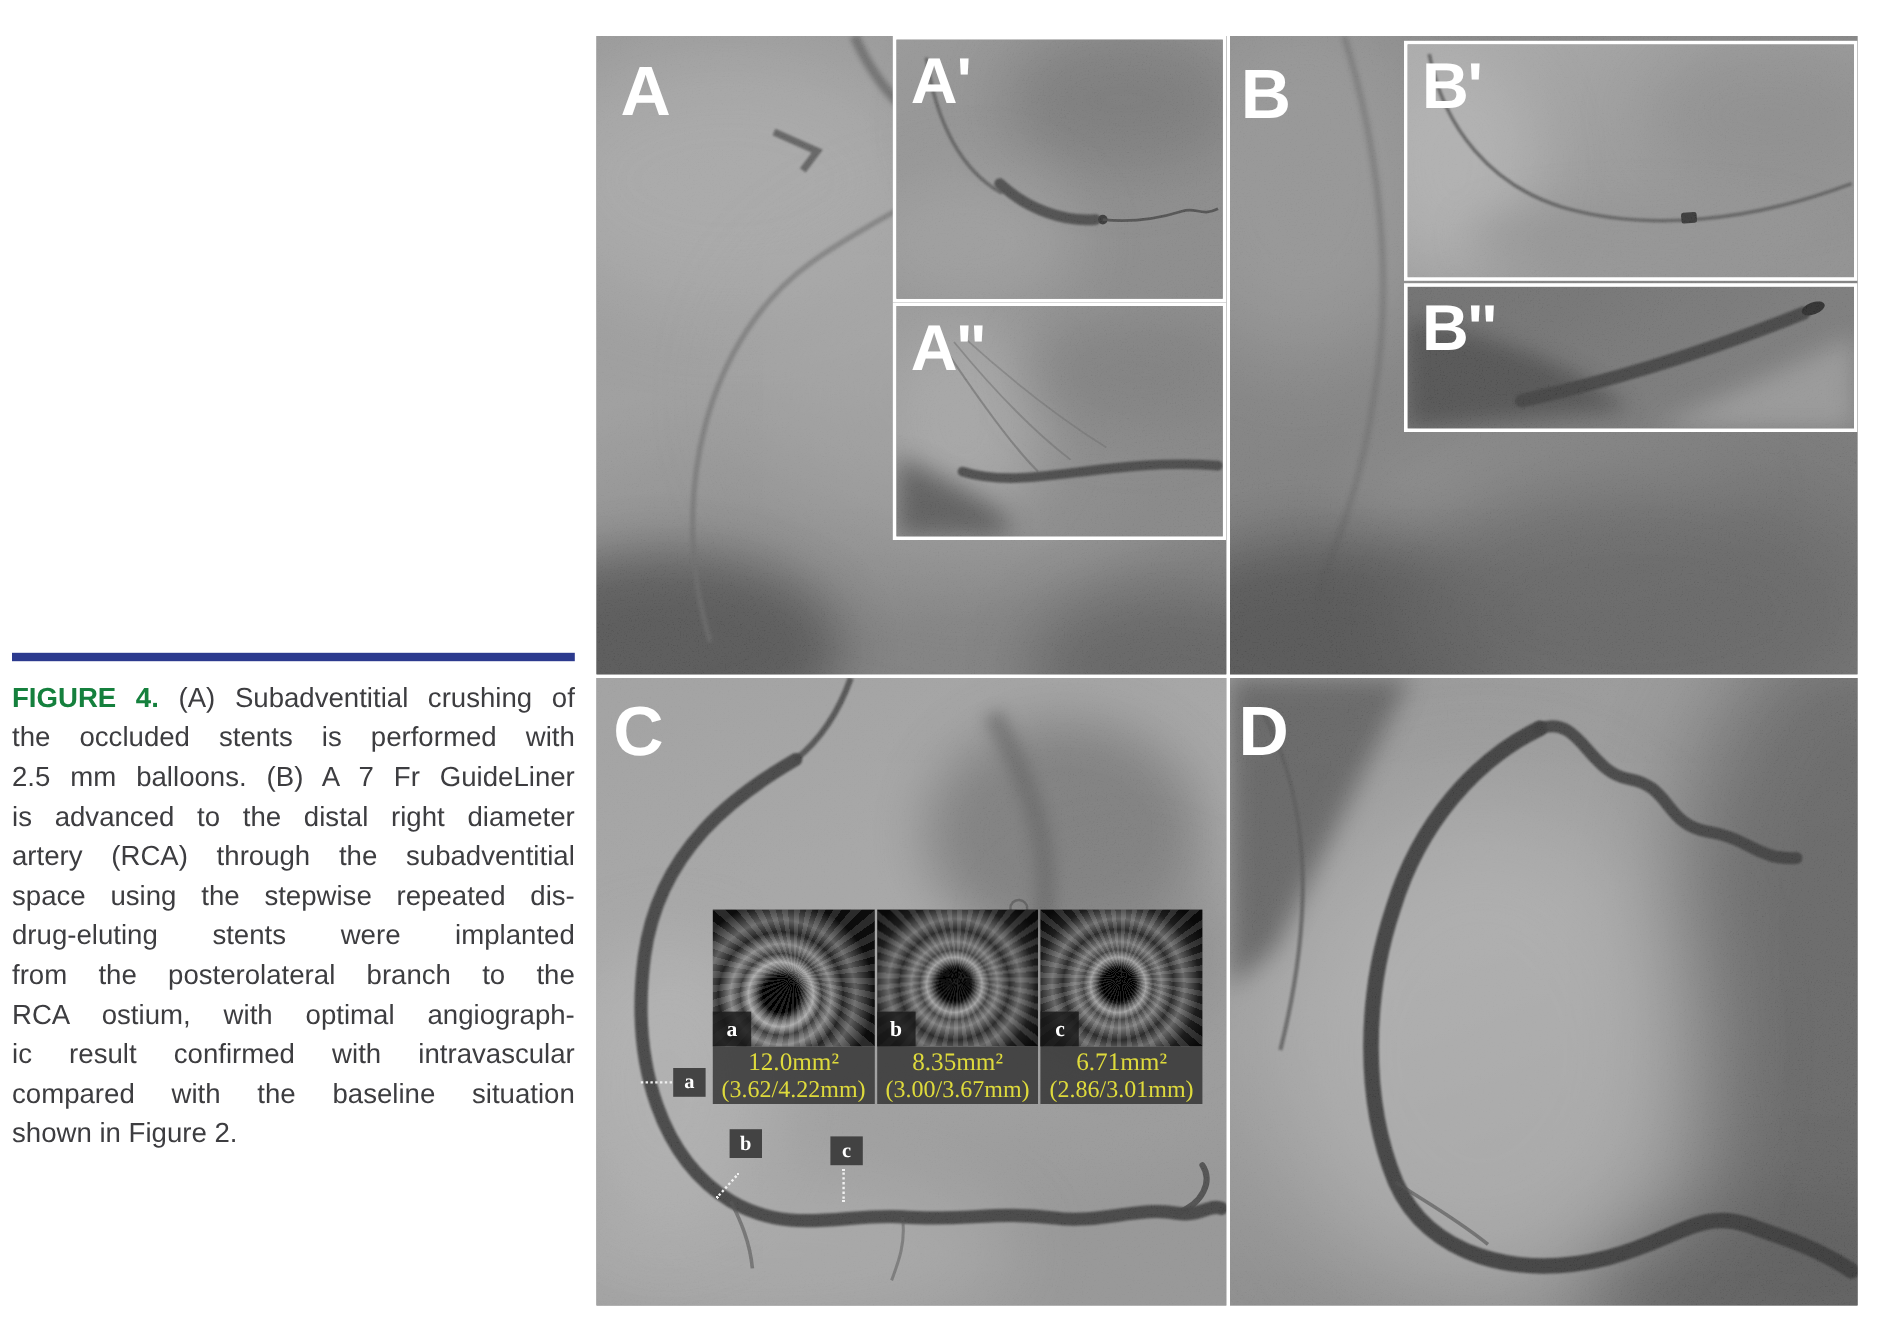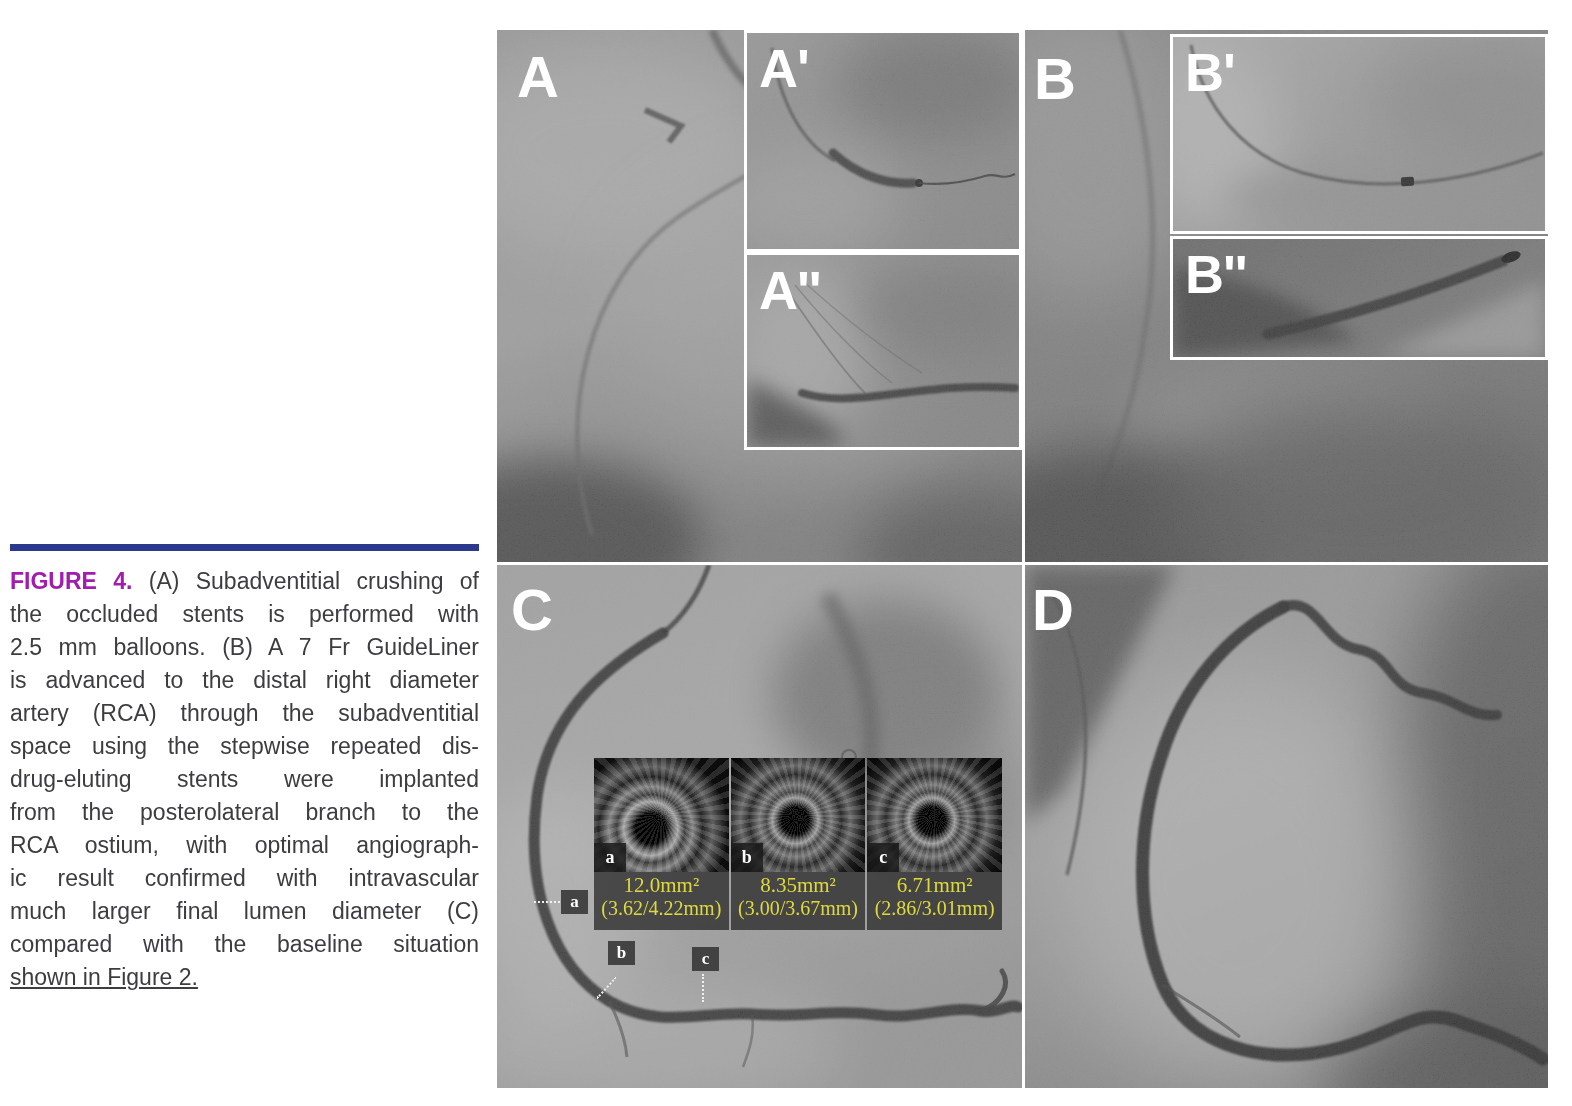--- a/index.html
+++ b/index.html
@@ -4,22 +4,22 @@
 <style>
   html,body{margin:0;padding:0;background:#ffffff;}
   .page{position:relative;width:1572px;height:1106px;background:#ffffff;overflow:hidden;
         font-family:"Liberation Sans",sans-serif;}
 
   
   .caption{position:absolute;left:10px;top:544px;width:469px;}
   .cap-rule{height:7px;background:#2c3a8e;margin-bottom:14px;}
   .cap-line{font-size:23px;line-height:33px;color:#3d3d40;
             text-align:justify;text-align-last:justify;white-space:normal;}
-  .cap-line.last{text-align-last:left;text-decoration:underline;}
-  .cap-label{font-weight:bold;color:#a21caf;}
+  .cap-line.last{text-align-last:left;}
+  .cap-label{font-weight:bold;color:#15803d;}
   .cap-line sup{font-size:14px;line-height:0;}
 
   
   .figure{position:absolute;left:497px;top:30px;width:1051px;height:1058px;}
   .panel{position:absolute;margin:0;padding:0;overflow:hidden;background:#8a8a8a;}
   .panel-a{left:0;top:0;width:525px;height:532px;}
   .panel-b{left:528px;top:0;width:523px;height:532px;}
   .panel-c{left:0;top:535px;width:525px;height:523px;}
   .panel-d{left:528px;top:535px;width:523px;height:523px;}
   .art{position:absolute;left:0;top:0;width:100%;height:100%;display:block;}
@@ -46,21 +46,21 @@
      radial-gradient(circle at 48% 55%, #000 0 13px, #161616 15px, #5c5c5c 19px, #9b9b9b 23px,
        #474747 29px, #7a7a7a 36px, #2c2c2c 46px, #686868 55px, #1d1d1d 68px, #090909 82px);}
   .ivus-img.f-a{background:
      repeating-conic-gradient(rgba(255,255,255,0.13) 0deg 5deg, rgba(0,0,0,0) 5deg 10deg),
      radial-gradient(circle at 42% 62%, #000 0 15px, #1a1a1a 17px, #666 22px, #a5a5a5 27px,
        #3d3d3d 34px, #848484 42px, #242424 52px, #5f5f5f 62px, #0c0c0c 78px);}
   .ivus-tag{position:absolute;left:0;bottom:0;width:32px;height:29px;
             background:rgba(25,25,25,0.82);color:#fff;
             font-family:"Liberation Serif",serif;font-weight:bold;font-size:18px;
             display:flex;align-items:center;justify-content:center;}
-  .ivus-meas{height:58px;margin-top:0;background:rgba(44,44,44,0.78);
+  .ivus-meas{height:48px;margin-top:0;background:rgba(44,44,44,0.78);
              color:#deda3c;font-family:"Liberation Serif",serif;text-align:center;
              padding-top:2px;box-sizing:border-box;}
   .ivus-meas .l1{font-size:21px;line-height:23px;}
   .ivus-meas .l2{font-size:20px;line-height:22px;}
 
   
   .mk-box{position:absolute;width:27px;height:24px;background:rgba(52,52,52,0.88);
           color:#fff;font-family:"Liberation Serif",serif;font-weight:bold;font-size:17px;
           display:flex;align-items:center;justify-content:center;}
   .mk-a{left:64px;top:325px;} .mk-b{left:111px;top:376px;} .mk-c{left:195px;top:382px;}
@@ -80,21 +80,20 @@
     <div class="cap-line"><span class="cap-label">FIGURE 4.</span> <span>(A) Subadventitial crushing of</span></div>
     <div class="cap-line">the occluded stents is performed with</div>
     <div class="cap-line">2.5 mm balloons. (B) A 7 Fr GuideLiner</div>
     <div class="cap-line">is advanced to the distal right diameter</div>
     <div class="cap-line">artery (RCA) through the subadventitial</div>
     <div class="cap-line">space using the stepwise repeated dis-</div>
     <div class="cap-line">drug-eluting stents were implanted</div>
     <div class="cap-line">from the posterolateral branch to the</div>
     <div class="cap-line">RCA ostium, with optimal angiograph-</div>
     <div class="cap-line">ic result confirmed with intravascular</div>
-    <div class="cap-line">much larger final lumen diameter (C)</div>
     <div class="cap-line">compared with the baseline situation</div>
     <div class="cap-line last">shown in Figure 2.</div>
   </aside>
 
   <section class="figure">
 
     <figure class="panel panel-a">
       <svg class="art" viewBox="0 0 525 532" preserveAspectRatio="none">
         <defs>
           <linearGradient id="bgA" x1="0" y1="0" x2="0.25" y2="1">

